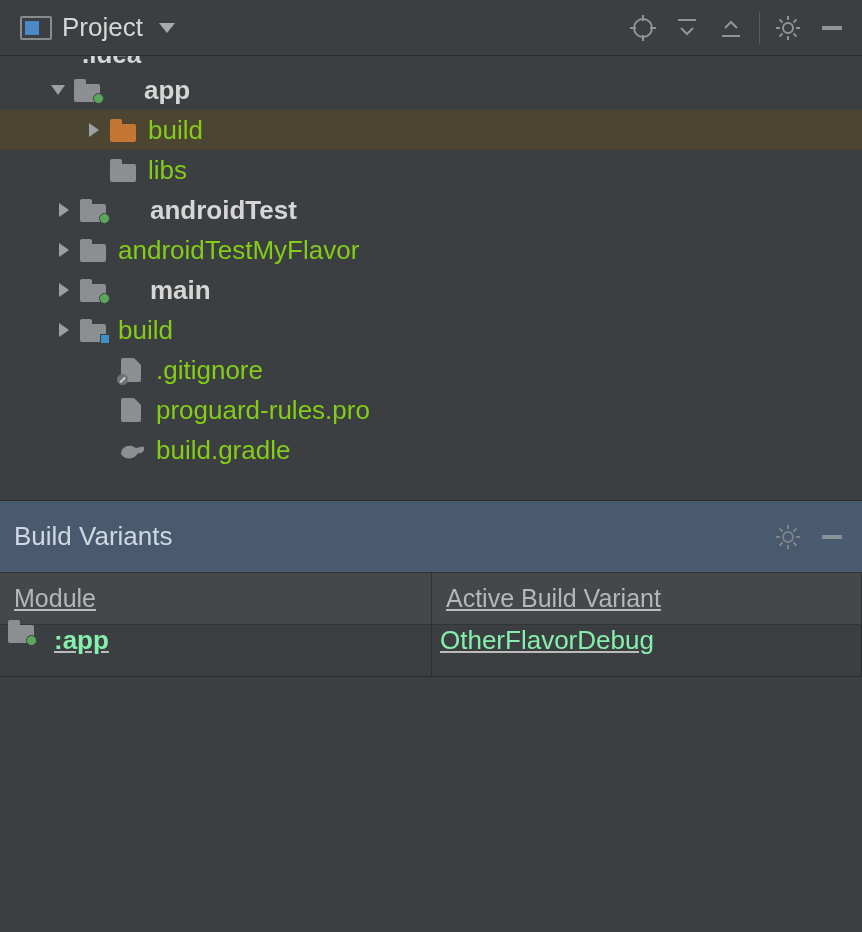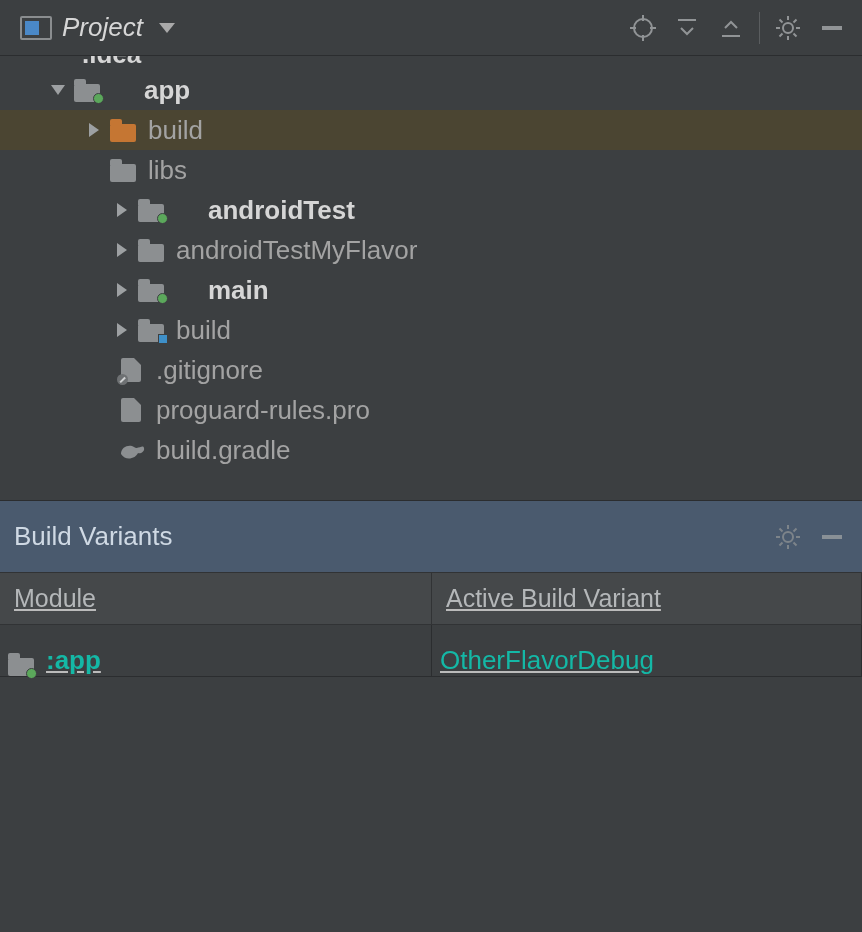--- a/index.html
+++ b/index.html
@@ -25,21 +25,20 @@
     height: 56px;
     background: #3c3f41;
     border-bottom: 1px solid #2b2d2f;
     padding: 0 8px 0 20px;
   }
   .panel-title {
     display: flex;
     align-items: center;
     gap: 10px;
     cursor: pointer;
-    font-style: italic;
   }
   .panel-title .label {
     color: #d6d6d6;
     font-size: 26px;
   }
   .panel-title .dd {
     width: 0; height: 0;
     border-left: 8px solid transparent;
     border-right: 8px solid transparent;
     border-top: 10px solid #a9a9a9;
@@ -172,28 +171,28 @@
     position:absolute;
     left:2px; top:5px;
     width:7px; height:1.5px;
     background:#cfd1d2;
     transform:rotate(-45deg);
   }
   .gradle-ic {
     width: 28px; height: 22px;
     position: absolute; bottom: 0; left: 0;
   }
-  .tlabel { color: #a3a3a3; }
+  .tlabel { color: #84cc16; }
   .tlabel.bold { font-weight: 600; color: #d6d6d6; margin-left: 32px; }
   .taux { color: #d6d6d6; font-weight: 600; margin-left: 6px; }
 
   
   .pad0 { padding-left: 46px; }
   .pad1 { padding-left: 82px; }
-  .pad2 { padding-left: 110px; }
+  .pad2 { padding-left: 52px; }
   .pad3 { padding-left: 118px; }
 
   
   .clip-top {
     height: 14px;
     overflow: hidden;
     display: flex;
     align-items: flex-end;
     padding-left: 82px;
     color: #d6d6d6;
@@ -227,27 +226,27 @@
     background: #45484a;
     color: #b4b7b9;
     display: flex; align-items: center;
     padding: 0 14px;
     border-right: 1px solid #313335;
     border-bottom: 1px solid #313335;
     font-size: 25px;
   }
   .bv-data .cell {
     background: #3c3f41;
-    color: #14b8a6;
-    display: flex; align-items: flex-end;
+    color: #86efac;
+    display: flex; align-items: flex-start;
     padding: 0 8px;
     border-right: 1px solid #2b2d2f;
     border-bottom: 1px solid #2b2d2f;
     font-size: 26px;
-    gap: 12px;
+    gap: 20px;
   }
   .bv-data .cell:first-child { font-weight: 600; }
 
   .mod-icon {
     width: 26px; height: 18px;
     background: #8c8f91;
     border-radius: 2px;
     position: relative;
   }
   .mod-icon::before {

